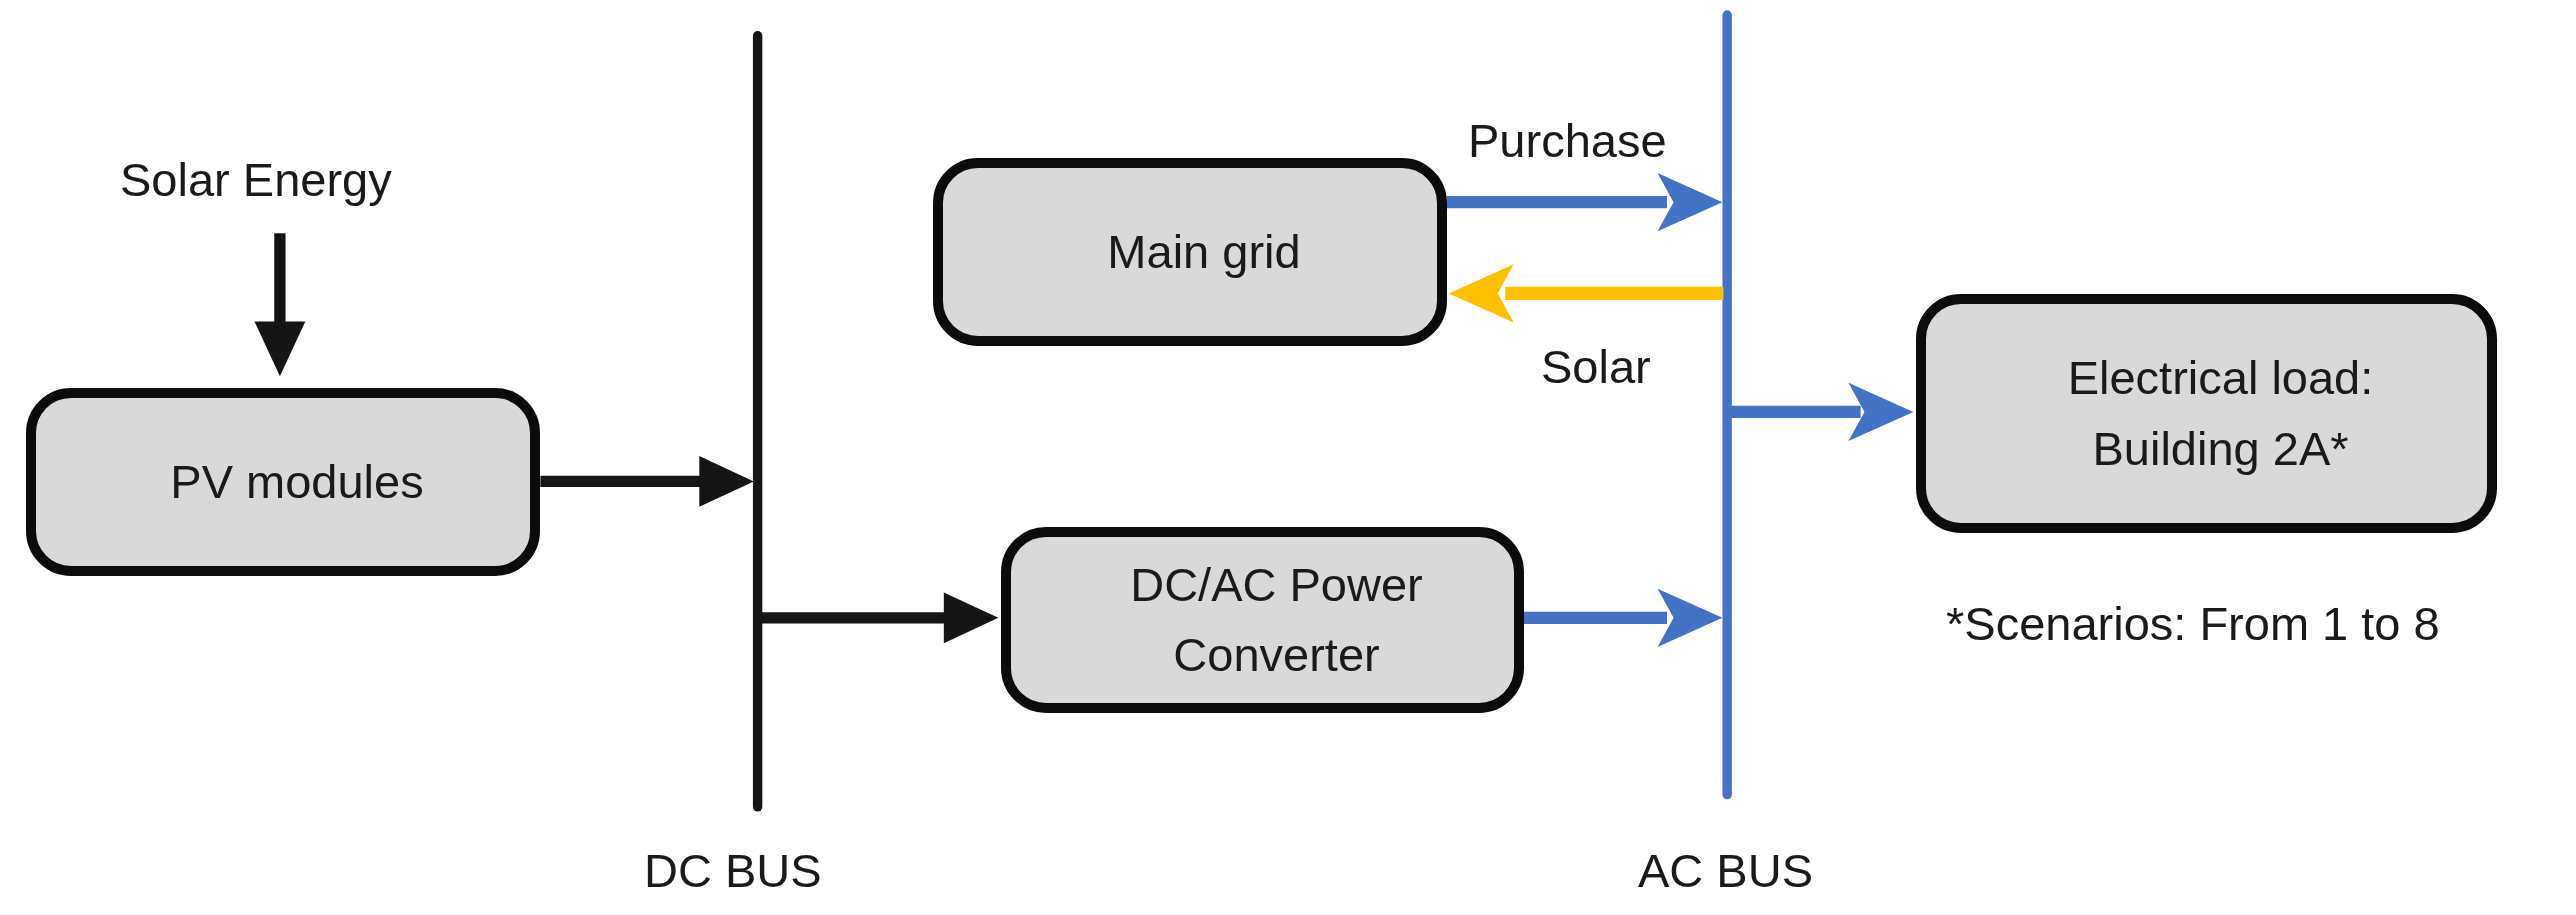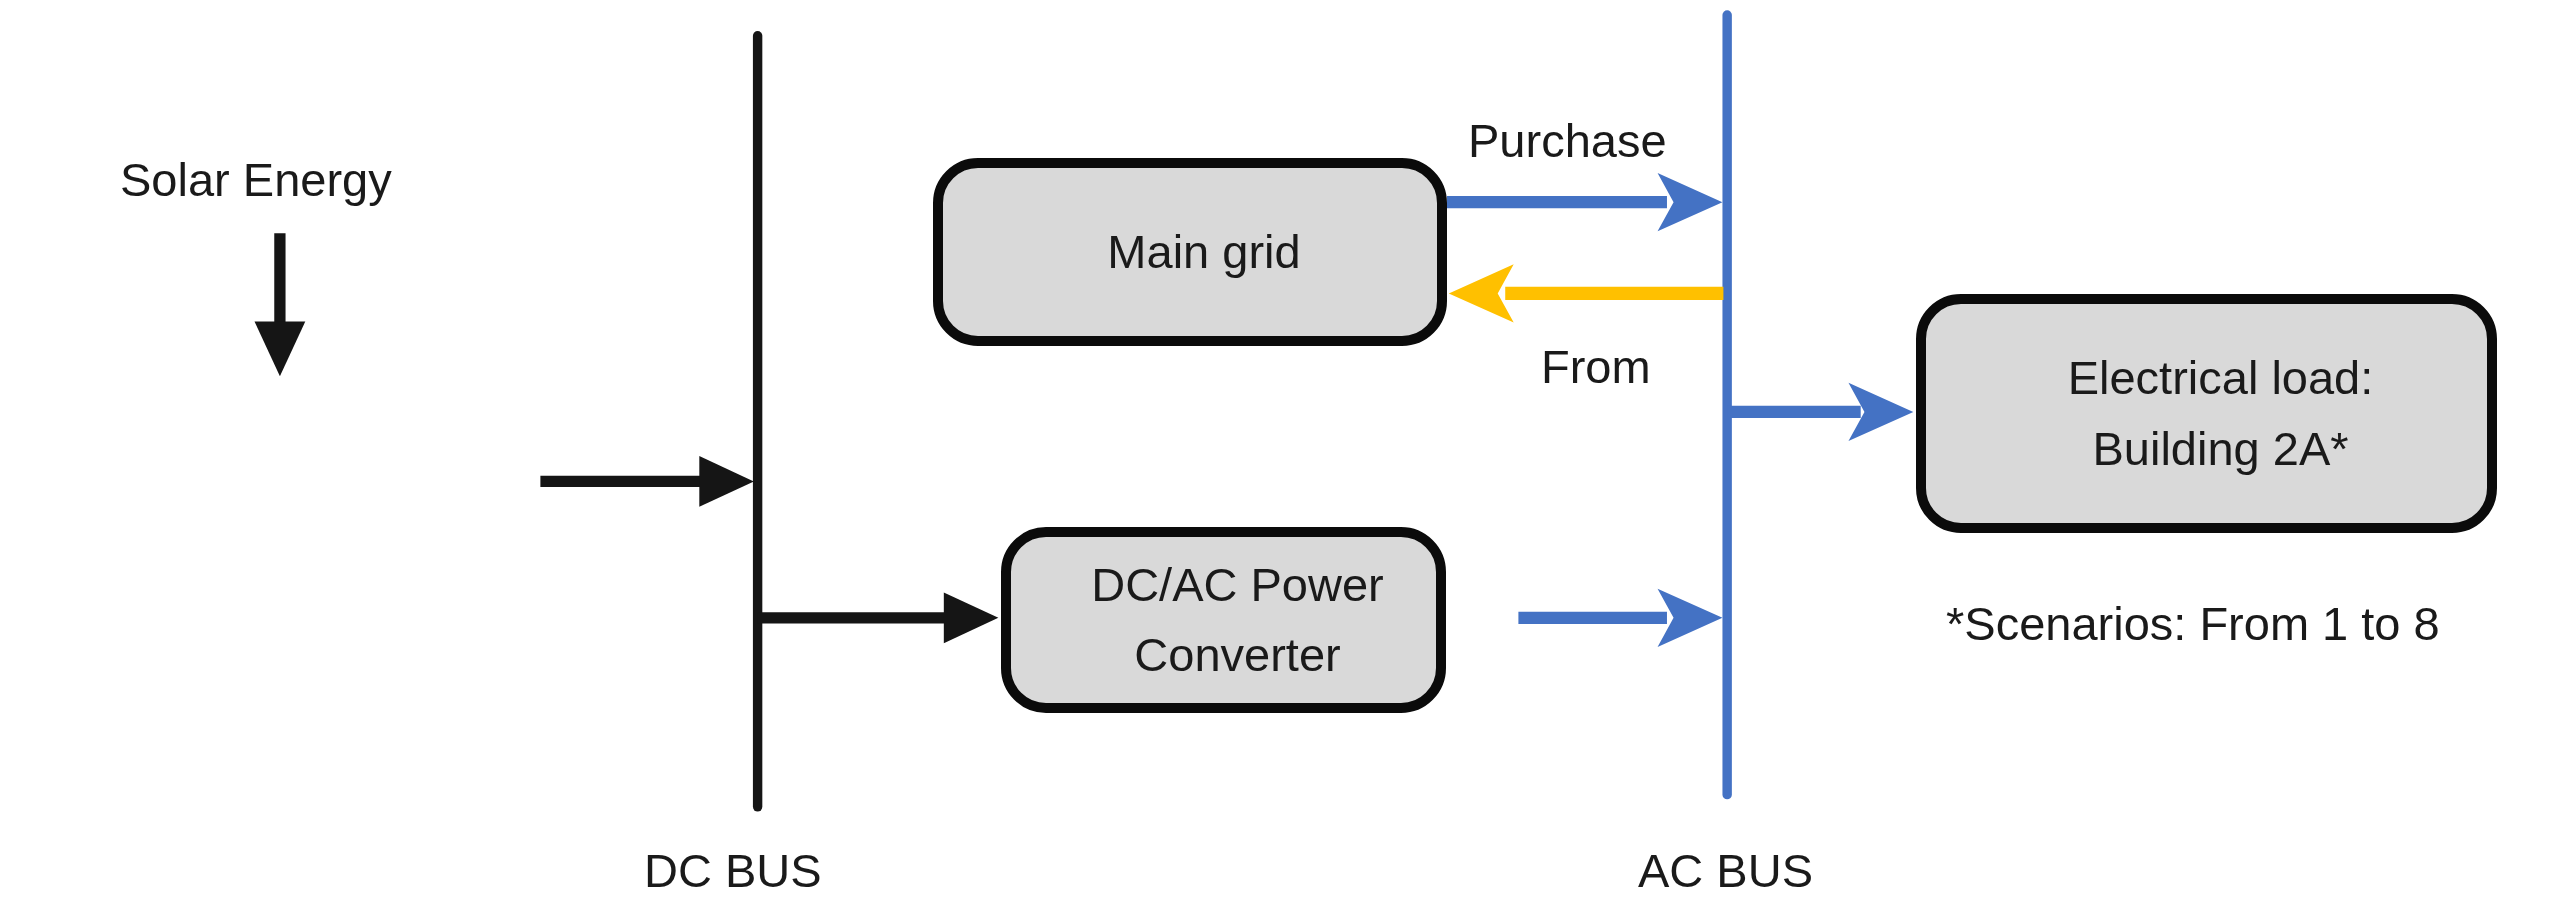--- a/index.html
+++ b/index.html
@@ -28,21 +28,21 @@
     border-radius:45px;
     display:flex;flex-direction:column;
     align-items:center;justify-content:center;
     text-align:center;
     font-size:47px;line-height:1.5;
     color:#1a1a1a;
     padding-left:28px;
   }
   .node-pv        {left:26px;   top:388px; width:514px; height:188px;}
   .node-maingrid  {left:933px;  top:158px; width:514px; height:188px;}
-  .node-converter {left:1001px; top:527px; width:445px; height:186px;}
+  .node-converter {left:1001px; top:527px; width:523px; height:186px;}
   .node-load      {left:1916px; top:294px; width:581px; height:239px;}
   .lbl{
     position:absolute;
     font-size:47px;line-height:1.1;
     white-space:nowrap;
     color:#1a1a1a;
   }
   .lbl-solar     {left:120px;  top:154px;}
   .lbl-purchase  {left:1468px; top:115px;}
   .lbl-sale      {left:1541px; top:341px;}
@@ -90,36 +90,39 @@
       <line class="yel" x1="1832" y1="312" x2="1600" y2="312"></line>
       <polygon class="yelf" points="1540,312 1609,281 1592,312 1609,343"></polygon>
     </g>
 
     <g>
       <line class="blu" x1="1836" y1="438" x2="1978" y2="438"></line>
       <polygon class="bluf" points="2034,438 1965,407 1982,438 1965,469"></polygon>
     </g>
   </svg>
 
+  <div class="node node-pv">
+    <div>PV modules</div>
+  </div>
 
   <div class="node node-maingrid">
     <div>Main grid</div>
   </div>
 
   <div class="node node-converter">
     <div>DC/AC Power</div>
     <div>Converter</div>
   </div>
 
   <div class="node node-load">
     <div>Electrical load:</div>
     <div>Building 2A*</div>
   </div>
 
   <div class="lbl lbl-solar">Solar Energy</div>
   <div class="lbl lbl-purchase">Purchase</div>
-  <div class="lbl lbl-sale">From</div>
+  <div class="lbl lbl-sale">Solar</div>
   <div class="lbl lbl-dcbus">DC BUS</div>
   <div class="lbl lbl-acbus">AC BUS</div>
   <div class="lbl lbl-scenarios">*Scenarios: From 1 to 8</div>
 
 </div>
 
 
 </body></html>

